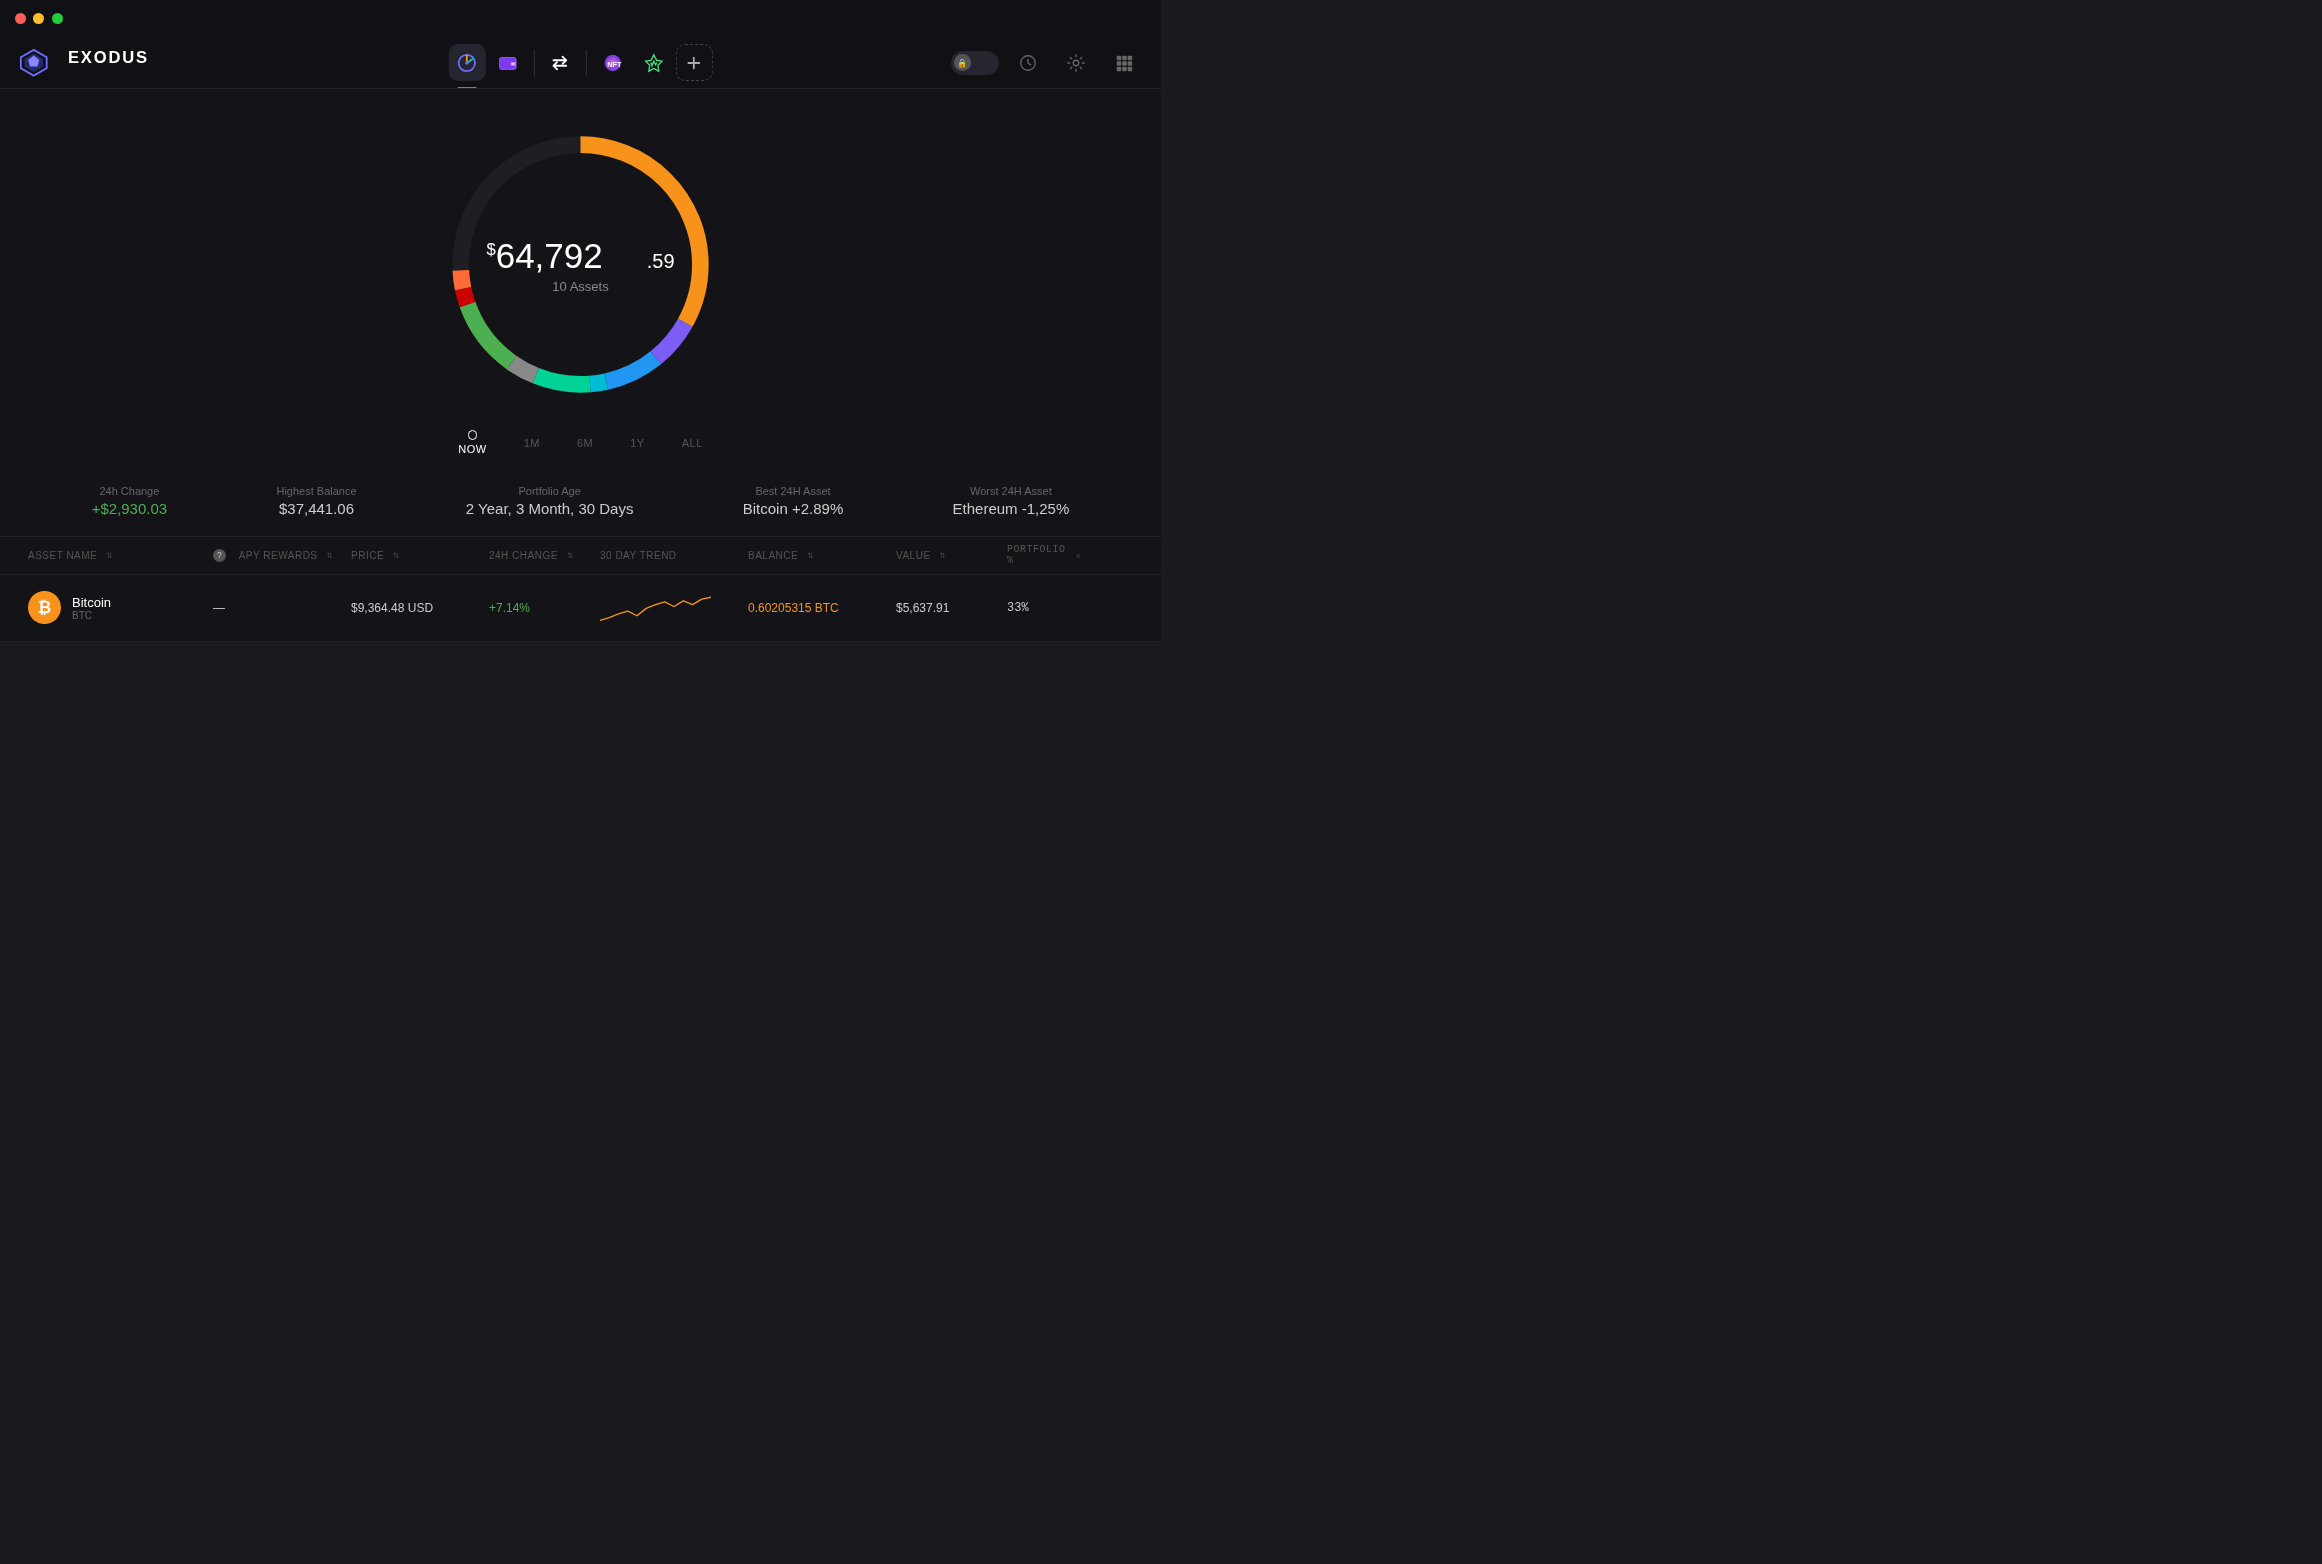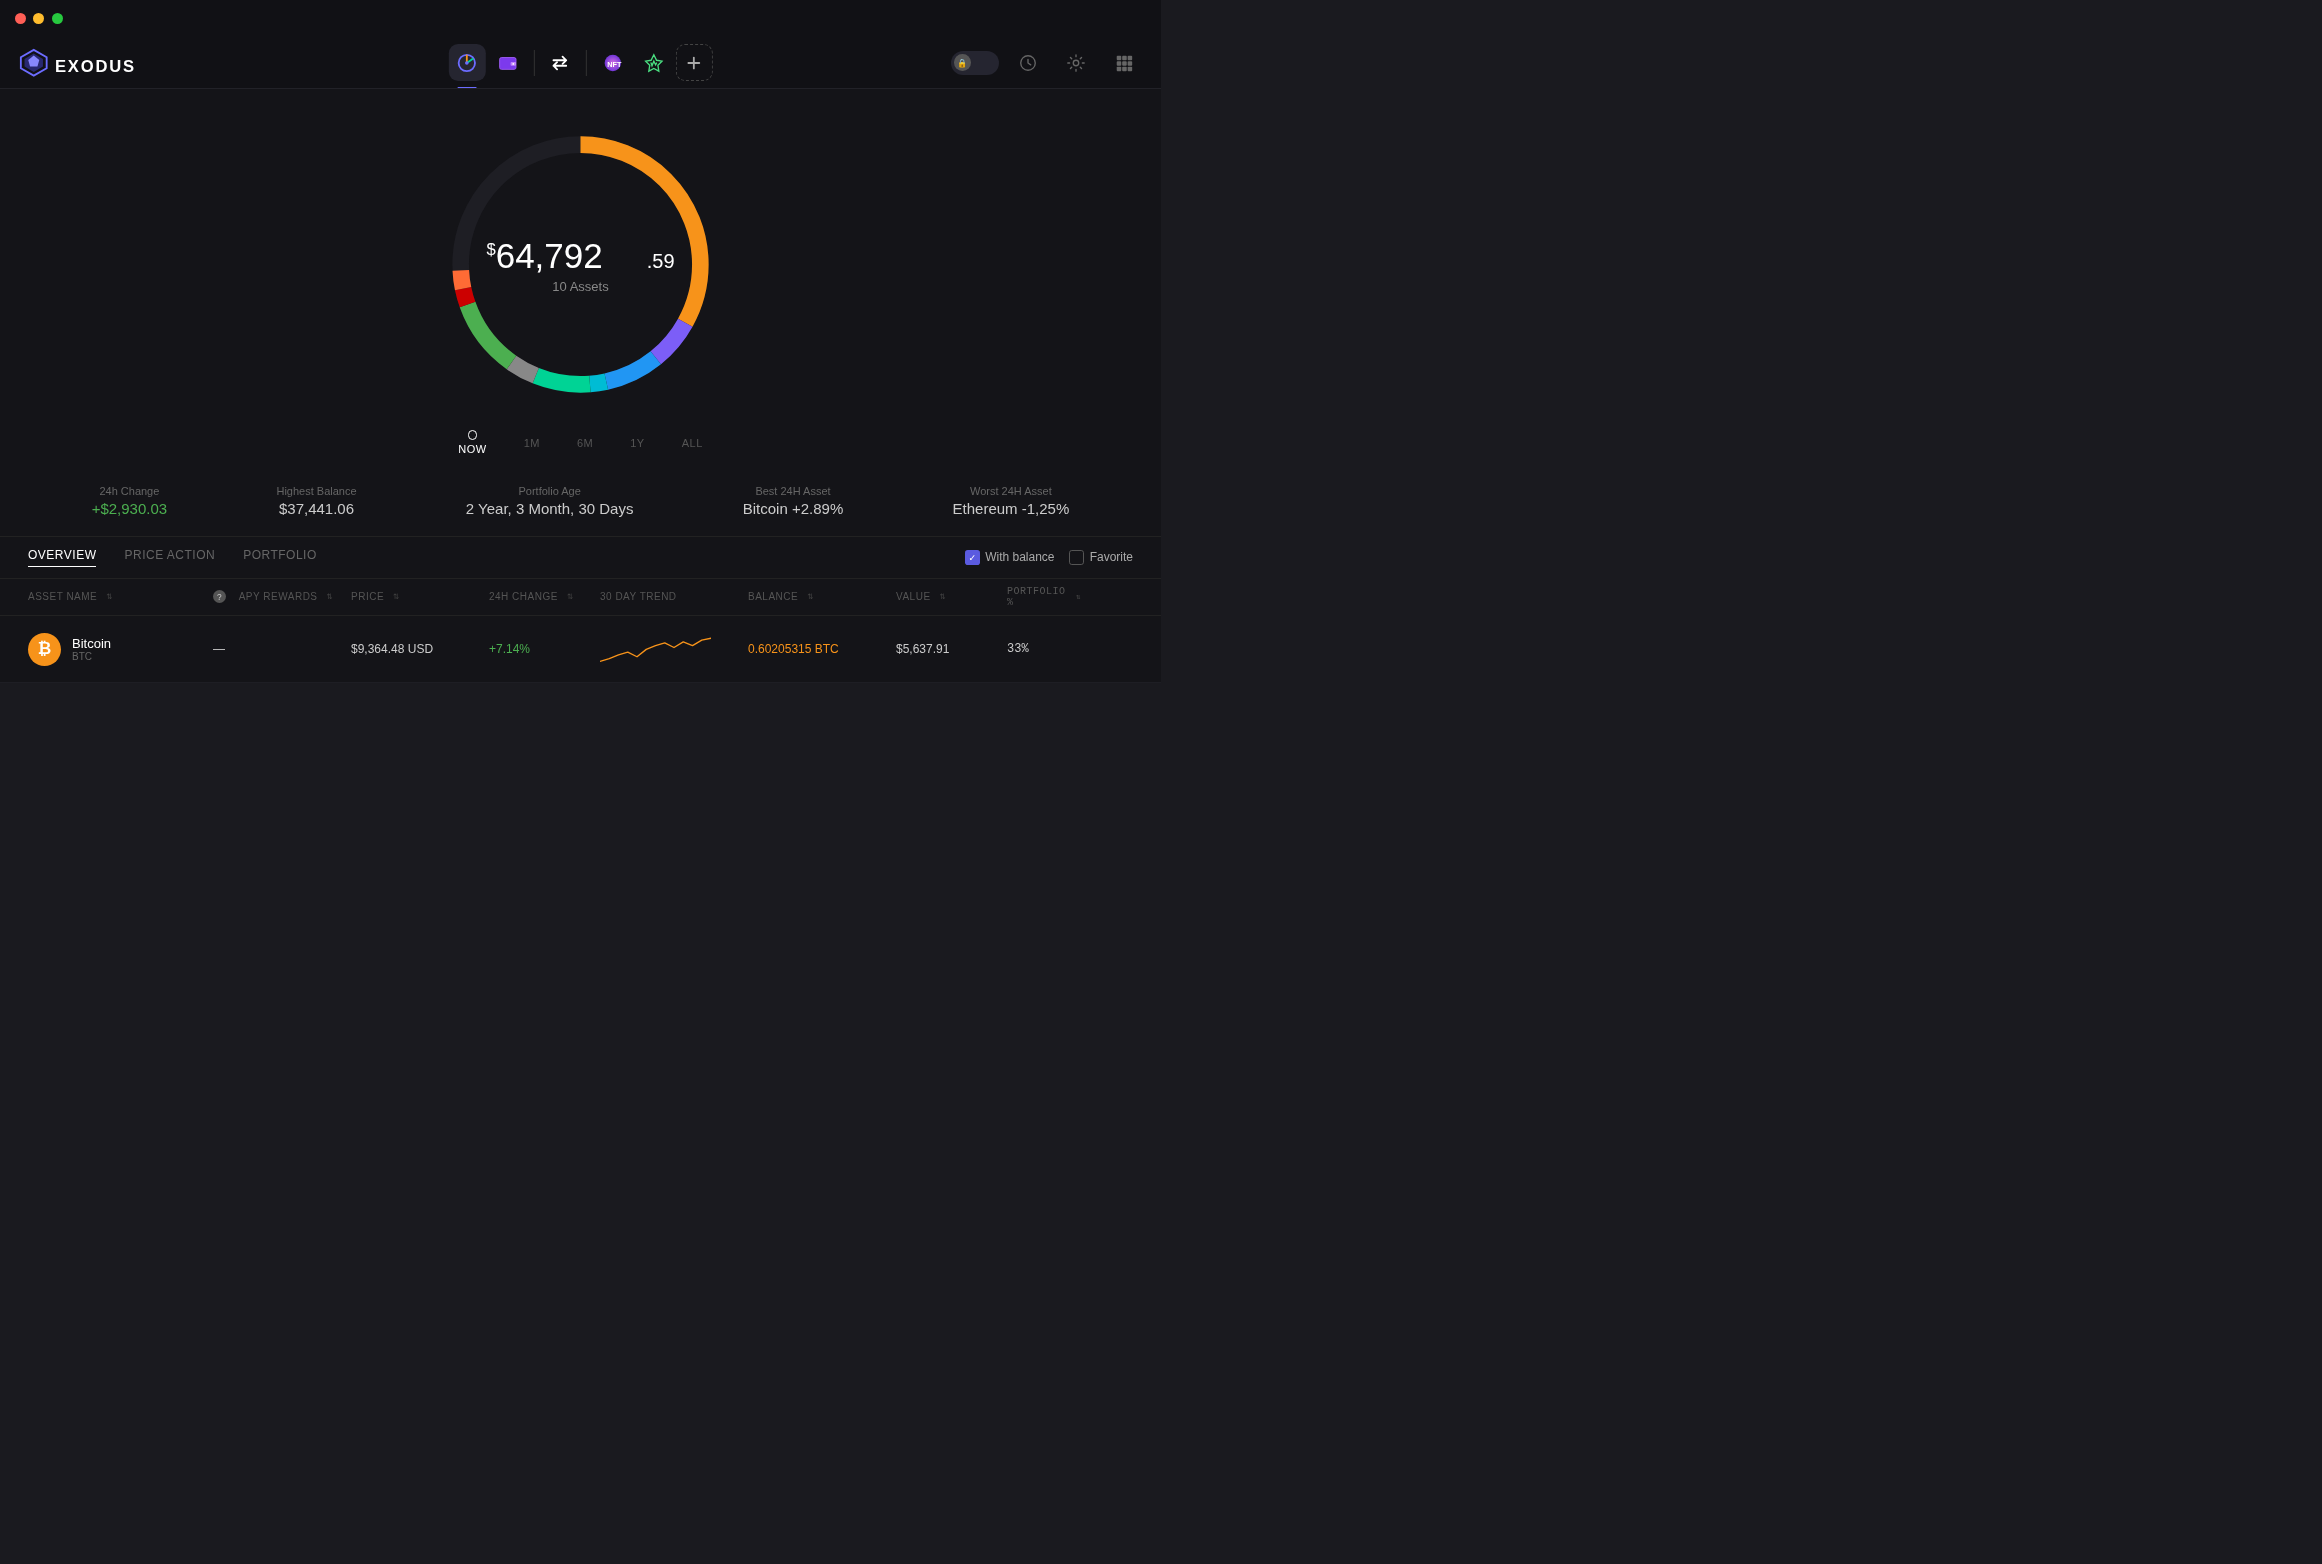--- a/index.html
+++ b/index.html
@@ -35,22 +35,22 @@
       background: #111115;
       height: 52px;
       display: flex;
       align-items: center;
       padding: 0 18.5px;
       border-bottom: 0.9px solid #222228;
       position: relative;
     }
     .logo {
       display: flex;
-      align-items: flex-end;
-      gap: 7px;
+      align-items: flex-start;
+      gap: 20px;
       position: absolute;
       left: 18.5px;
     }
     .logo-icon {
       width: 29.5px; height: 29.5px;
     }
     .logo-text {
       font-size: 16.6px;
       font-weight: 700;
       letter-spacing: 1.8px;
@@ -533,35 +533,20 @@
     <div class="stat-item">
       <div class="stat-label">Best 24H Asset</div>
       <div class="stat-value">Bitcoin +2.89%</div>
     </div>
     <div class="stat-item">
       <div class="stat-label">Worst 24H Asset</div>
       <div class="stat-value">Ethereum -1,25%</div>
     </div>
   </div>
 
-  <div class="tabs-bar">
-    <span class="tab active">OVERVIEW</span>
-    <span class="tab">PRICE ACTION</span>
-    <span class="tab">PORTFOLIO</span>
-    <div class="tabs-right">
-      <div class="filter-toggle">
-        <div class="checkbox-checked">✓</div>
-        <span>With balance</span>
-      </div>
-      <div class="filter-toggle">
-        <div class="checkbox-empty"></div>
-        <span>Favorite</span>
-      </div>
-    </div>
-  </div>
 
   <div class="asset-table">
 
     <div class="table-header">
       <div class="th col-name">
         <span>ASSET NAME</span>
         <span class="sort-icon">⇅</span>
       </div>
       <div class="th col-apy">
         <span style="width:13px;height:13px;border-radius:50%;background:#555;display:inline-flex;align-items:center;justify-content:center;font-size:8.3px;color:#ccc;margin-right:3.7px;">?</span>

